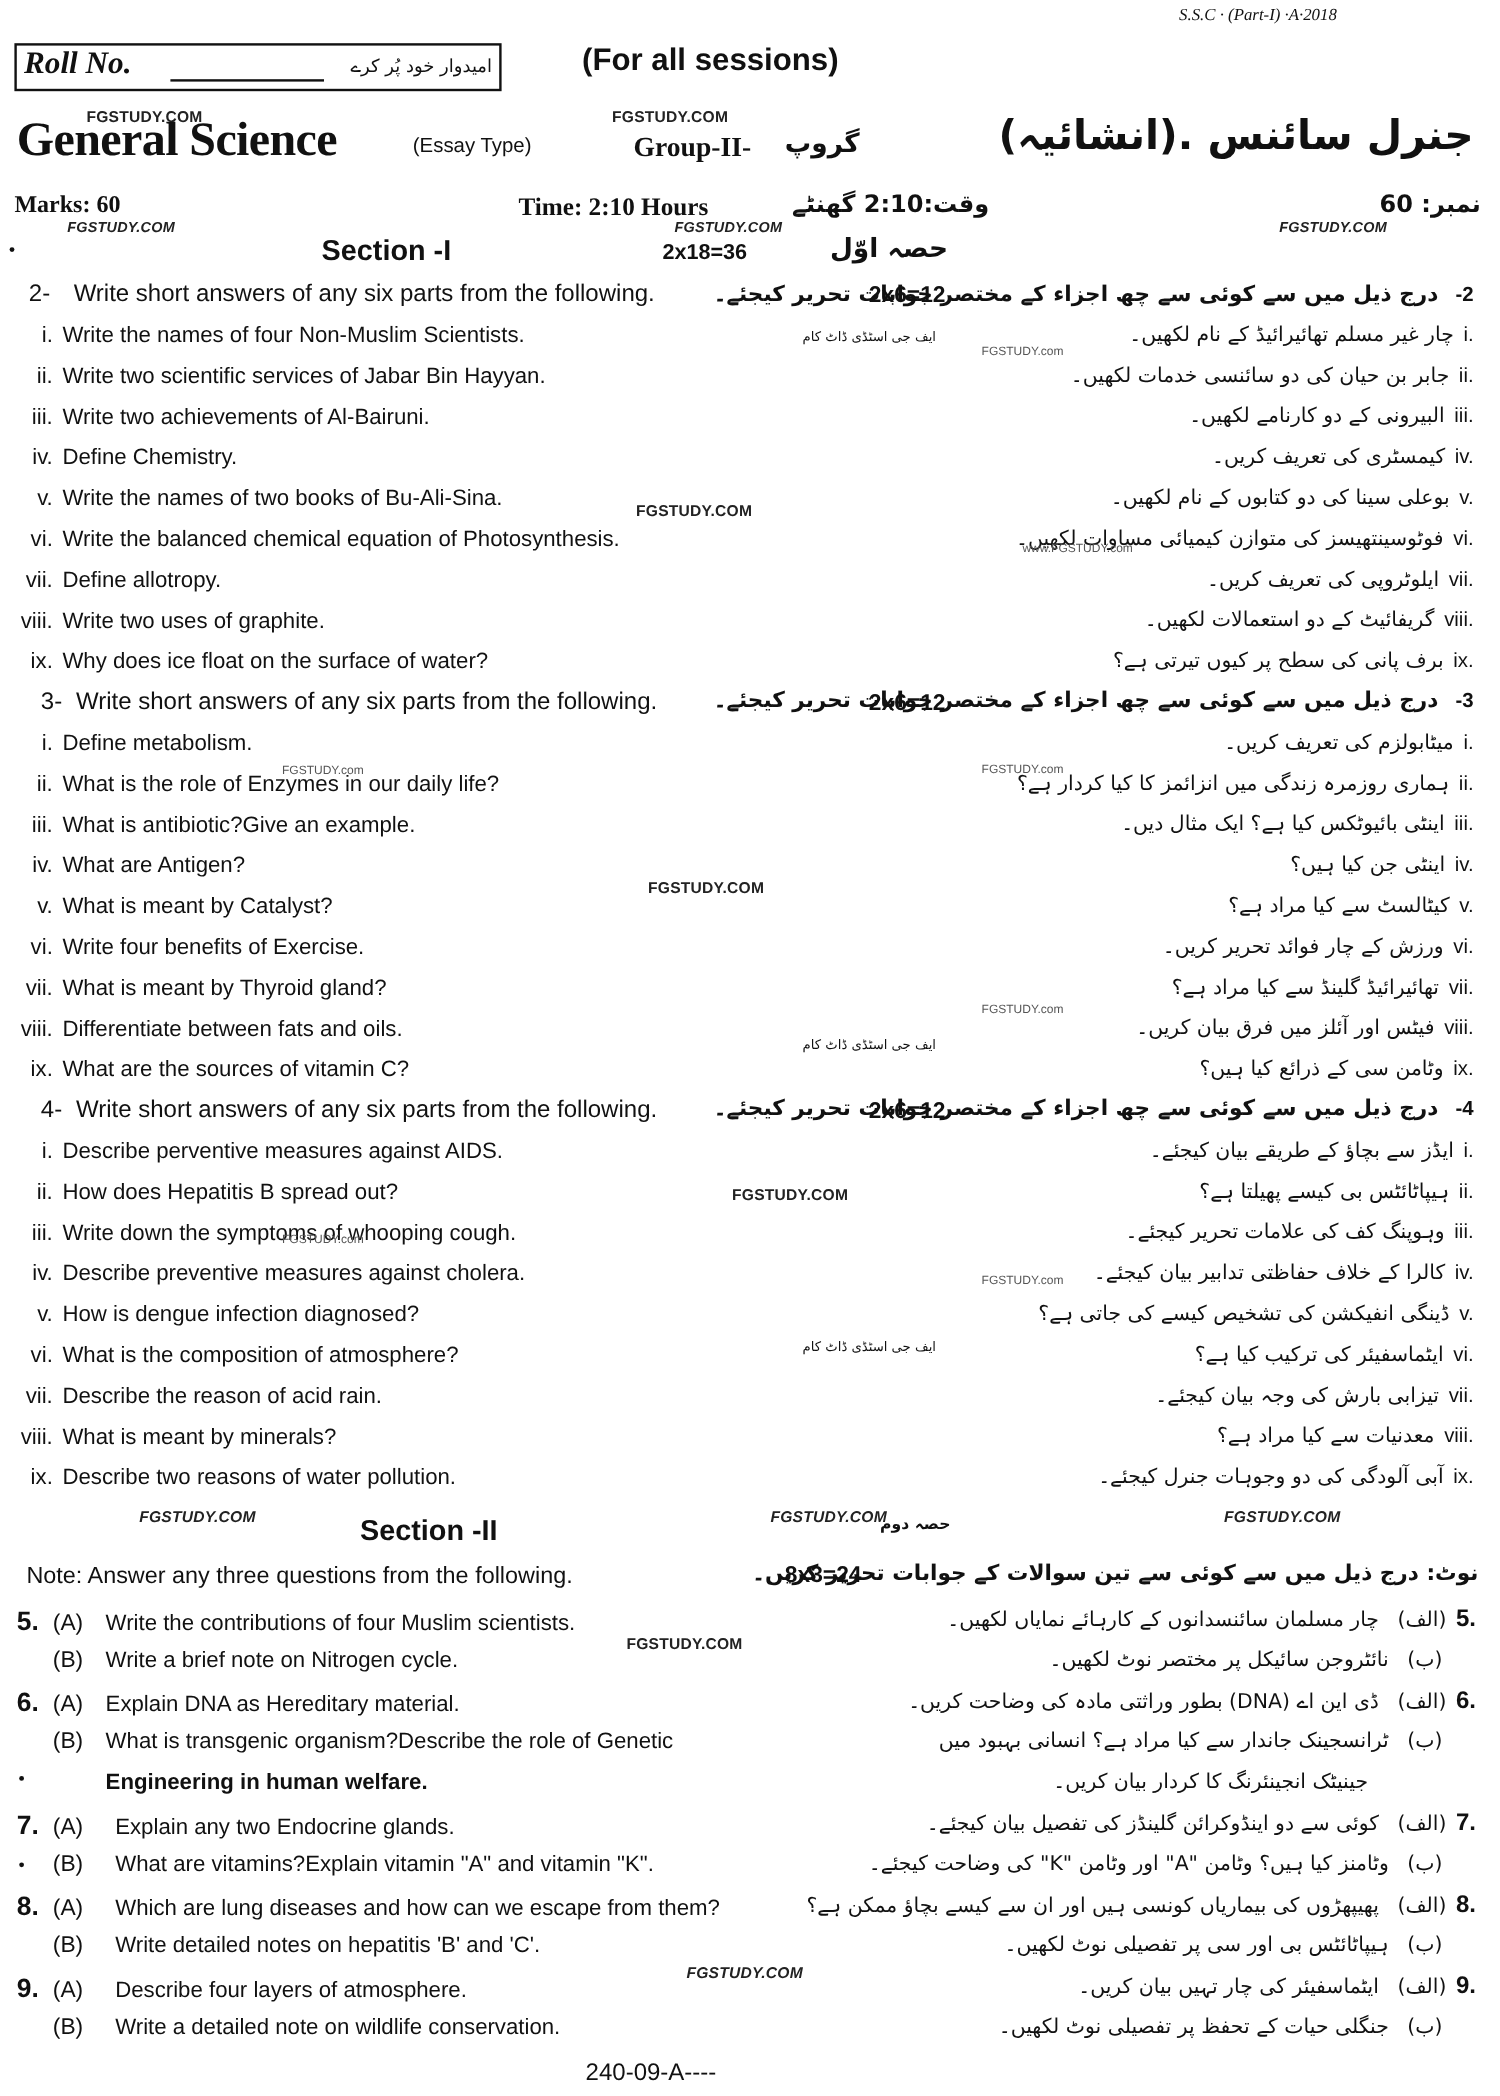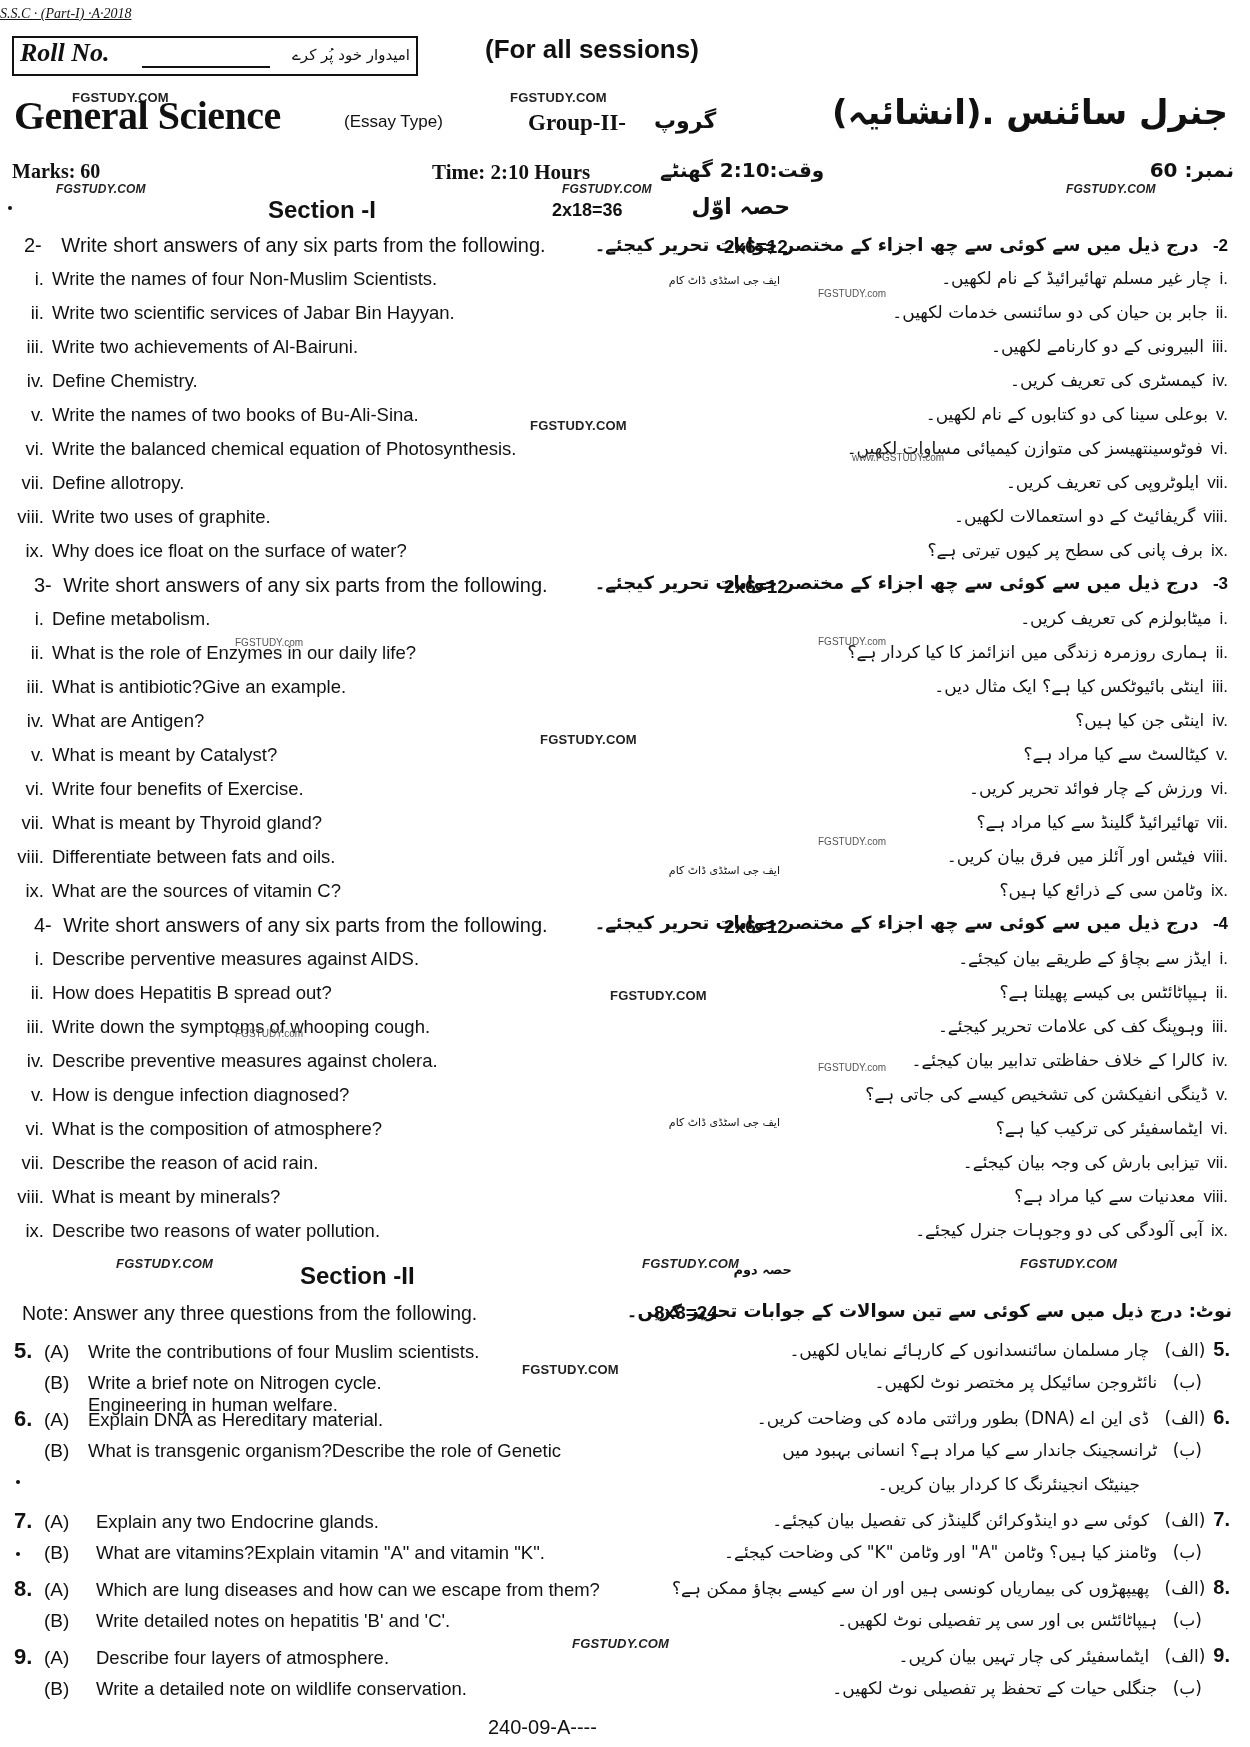--- a/index.html
+++ b/index.html
@@ -2,21 +2,21 @@
 <html><head>
 <meta charset="utf-8">
 <style>
   html, body { margin: 0; padding: 0; background: #ffffff; }
   body { width: 1250px; height: 1747px; position: relative; overflow: hidden; color: #111; font-family: "Liberation Sans", sans-serif; }
   .abs { position: absolute; white-space: nowrap; }
   .wm { font-family: "Liberation Sans", sans-serif; font-weight: bold; font-size: 13px; color: #222; letter-spacing: 0.2px; }
   .wm-small { font-family: "Liberation Sans", sans-serif; font-size: 10px; color: #555; }
   .wm-italic { font-style: italic; }
   .urdu { font-family: "DejaVu Sans", sans-serif; direction: rtl; unicode-bidi: plaintext; text-align: right; }
-  .code { top: 6px; left: 0; width: 1114px; text-align: left; font-family: "Liberation Serif", serif; font-style: italic; font-size: 14px; text-decoration: underline; }
+  .code { top: 6px; left: 0; width: 1114px; text-align: right; font-family: "Liberation Serif", serif; font-style: italic; font-size: 14px; }
   .roll-box { left: 12px; top: 36px; width: 406px; height: 40px; border: 2px solid #111; box-sizing: border-box; }
   .roll-label { left: 20px; top: 38px; font-family: "Liberation Serif", serif; font-style: italic; font-weight: bold; font-size: 26px; }
   .roll-line { left: 142px; top: 66px; width: 128px; border-bottom: 2px solid #111; }
   .roll-urdu { right: 840px; top: 46px; font-size: 15px; }
   .sessions { left: 485px; top: 34px; font-weight: bold; font-size: 26px; }
   .title-en { left: 14px; top: 92px; font-family: "Liberation Serif", serif; font-weight: bold; font-size: 40px; letter-spacing: -0.5px; }
   .essay { left: 344px; top: 112px; font-size: 17px; }
   .group { left: 528px; top: 110px; font-family: "Liberation Serif", serif; font-weight: bold; font-size: 23px; }
   .group-urdu { left: 654px; top: 108px; font-size: 22px; font-weight: bold; }
   .title-ur { right: 22px; top: 92px; font-size: 34px; font-weight: bold; }
@@ -185,21 +185,21 @@
 
 <div class="abs q-head" style="left:6px;top:1302px;font-size:19.5px;">Note: Answer any three questions from the following.</div>
 <div class="abs q-marks" style="left:654px;top:1302px;">8x3=24</div>
 <div class="abs urdu ur-head" style="right:18px;top:1300px;">نوٹ: درج ذیل میں سے کوئی سے تین سوالات کے جوابات تحریر کریں۔</div>
 
 <div class="abs sub" style="left:14px;top:1338px;"><span class="qn">5.</span><span class="ab">(A)</span><span>Write the contributions of four Muslim scientists.</span></div>
 <div class="abs sub" style="left:44px;top:1372px;"><span class="ab">(B)</span><span>Write a brief note on Nitrogen cycle.</span></div>
 
 <div class="abs sub" style="left:14px;top:1406px;"><span class="qn">6.</span><span class="ab">(A)</span><span>Explain DNA as Hereditary material.</span></div>
 <div class="abs sub" style="left:44px;top:1440px;"><span class="ab">(B)</span><span>What is transgenic organism?Describe the role of Genetic</span></div>
-<div class="abs sub" style="left:88px;top:1394px;">Engineering in human welfare.</div>
+<div class="abs sub" style="left:88px;top:1474px;font-weight:bold;">Engineering in human welfare.</div>
 
 <div class="abs sub" style="left:14px;top:1508px;"><span class="qn">7.</span><span class="ab" style="width:52px;">(A)</span><span>Explain any two Endocrine glands.</span></div>
 <div class="abs sub" style="left:44px;top:1542px;"><span class="ab" style="width:52px;">(B)</span><span>What are vitamins?Explain vitamin "A" and vitamin "K".</span></div>
 
 <div class="abs sub" style="left:14px;top:1576px;"><span class="qn">8.</span><span class="ab" style="width:52px;">(A)</span><span>Which are lung diseases and how can we escape from them?</span></div>
 <div class="abs sub" style="left:44px;top:1610px;"><span class="ab" style="width:52px;">(B)</span><span>Write detailed notes on hepatitis 'B' and 'C'.</span></div>
 
 <div class="abs sub" style="left:14px;top:1644px;"><span class="qn">9.</span><span class="ab" style="width:52px;">(A)</span><span>Describe four layers of atmosphere.</span></div>
 <div class="abs sub" style="left:44px;top:1678px;"><span class="ab" style="width:52px;">(B)</span><span>Write a detailed note on wildlife conservation.</span></div>
 

